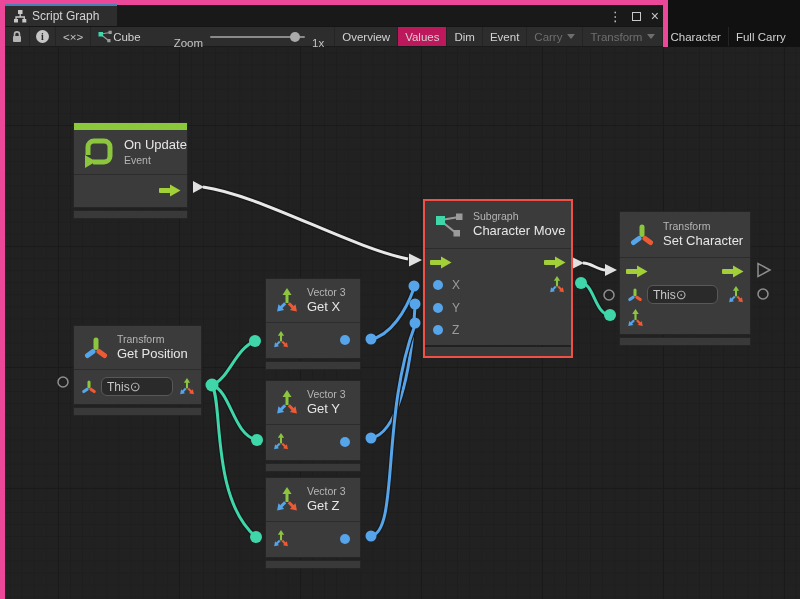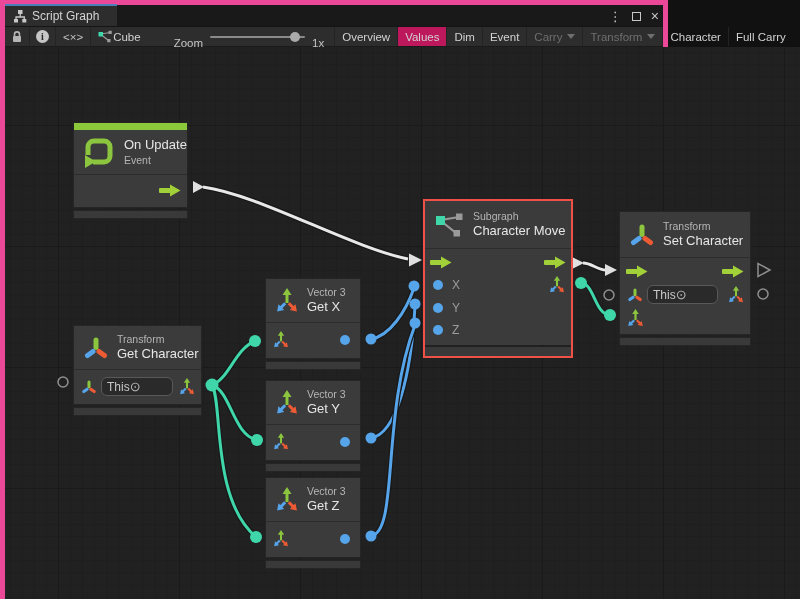--- a/index.html
+++ b/index.html
@@ -360,21 +360,21 @@
     </div>
 
     <div class="node" style="left:68px; top:278px; width:129px;">
       <div class="node-main">
         <div class="n-header" style="padding:7px 9px;">
           <svg class="icon" width="26" height="26">
               <use href="#i-transform"></use>
             </svg>
           <div class="n-titles">
             <span class="n-sub">Transform</span>
-            <span class="n-title">Get Character</span>
+            <span class="n-title">Get Position</span>
           </div>
         </div>
         <div class="n-body">
           <div class="n-row" style="padding:4px 5px 4px 7px; gap:4px;">
             <svg class="icon" width="16" height="16">
                 <use href="#i-transform"></use>
               </svg>
             <span class="this-field" style="width:72px;">
               <span>This</span>
               <span class="target-pick">⊙</span>

